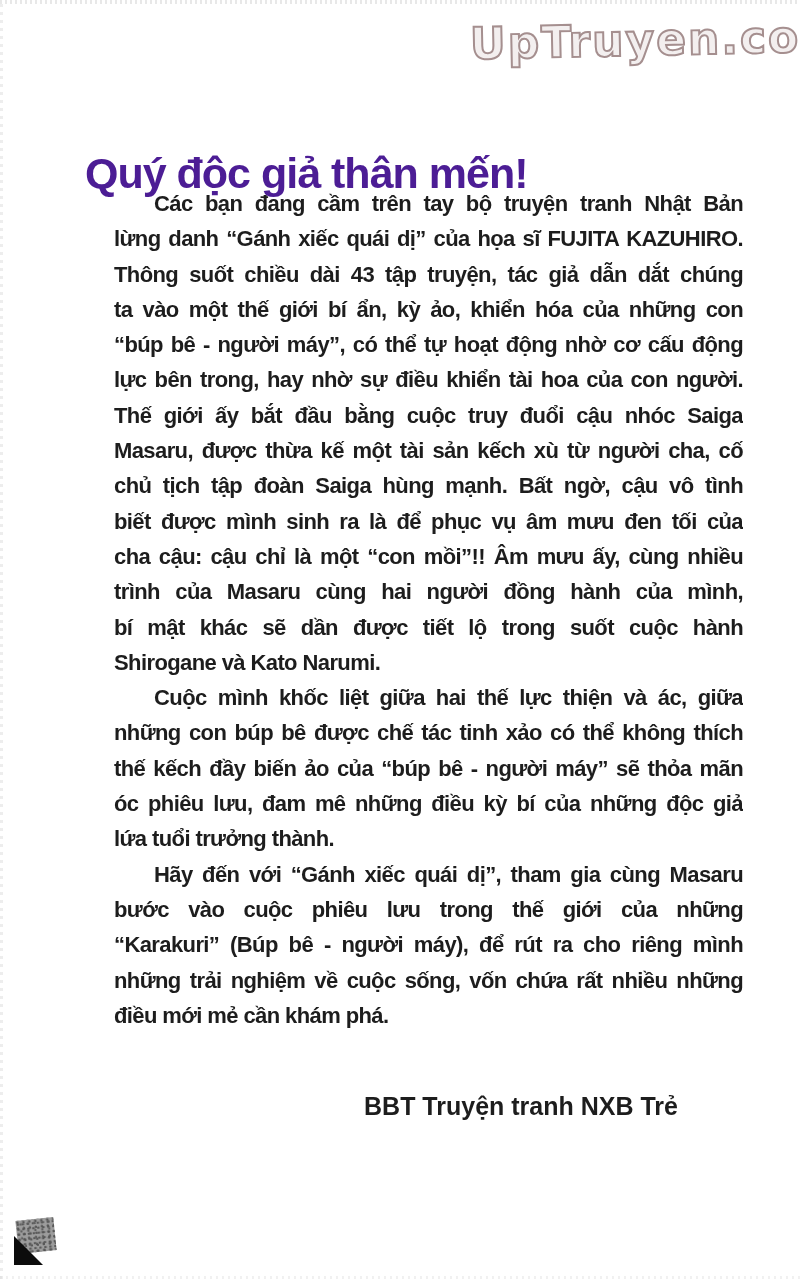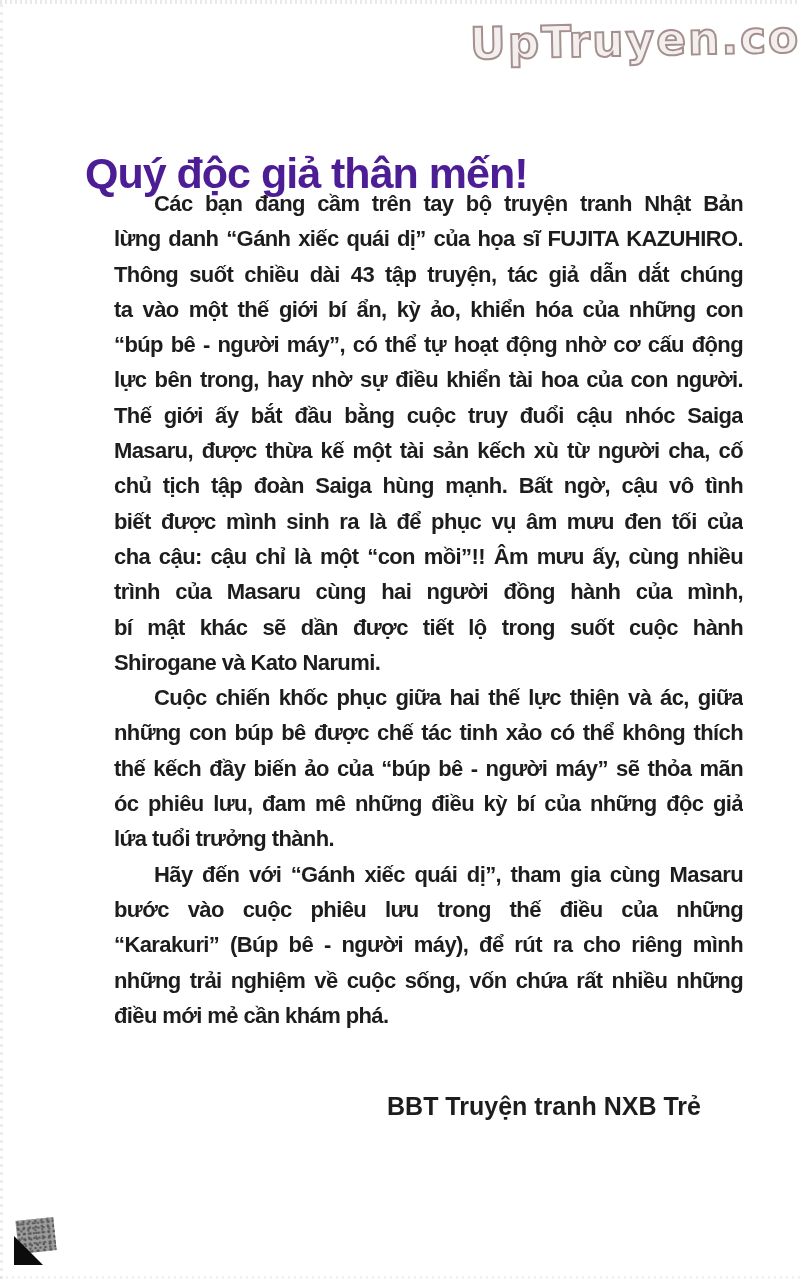--- a/index.html
+++ b/index.html
@@ -62,21 +62,21 @@
   .line {
     height:35.3px; line-height:35.3px;
     text-align:justify;
     text-align-last:justify;
     overflow:hidden;
   }
   .line.first { text-indent:40px; }
   .line.last  { text-align-last:left; }
 
   .signature {
-    position:absolute; left:96px; top:1092px; width:629px;
+    position:absolute; left:73px; top:1092px; width:629px;
     box-sizing:border-box; padding-right:24px;
     text-align:right;
     font-size:25px; font-weight:700;
     color:#1d1d1d;
     white-space:nowrap;
   }
 
   
   .corner-smudge {
     position:absolute; left:17px; top:1219px; width:38px; height:33px;
@@ -121,30 +121,30 @@
       <div class="line">Masaru, được thừa kế một tài sản kếch xù từ người cha, cố</div>
       <div class="line">chủ tịch tập đoàn Saiga hùng mạnh. Bất ngờ, cậu vô tình</div>
       <div class="line">biết được mình sinh ra là để phục vụ âm mưu đen tối của</div>
       <div class="line">cha cậu: cậu chỉ là một “con mồi”!! Âm mưu ấy, cùng nhiều</div>
       <div class="line">trình của Masaru cùng hai người đồng hành của mình,</div>
       <div class="line">bí mật khác sẽ dần được tiết lộ trong suốt cuộc hành</div>
       <div class="line last">Shirogane và Kato Narumi.</div>
     </div>
 
     <div>
-      <div class="line first">Cuộc chiến khốc phục giữa hai thế lực thiện và ác, giữa</div>
+      <div class="line first">Cuộc mình khốc liệt giữa hai thế lực thiện và ác, giữa</div>
       <div class="line">những con búp bê được chế tác tinh xảo có thể không thích</div>
       <div class="line">thế kếch đầy biến ảo của “búp bê - người máy” sẽ thỏa mãn</div>
       <div class="line">óc phiêu lưu, đam mê những điều kỳ bí của những độc giả</div>
       <div class="line last">lứa tuổi trưởng thành.</div>
     </div>
 
     <div>
       <div class="line first">Hãy đến với “Gánh xiếc quái dị”, tham gia cùng Masaru</div>
-      <div class="line">bước vào cuộc phiêu lưu trong thế điều của những</div>
+      <div class="line">bước vào cuộc phiêu lưu trong thế giới của những</div>
       <div class="line">“Karakuri” (Búp bê - người máy), để rút ra cho riêng mình</div>
       <div class="line">những trải nghiệm về cuộc sống, vốn chứa rất nhiều những</div>
       <div class="line last">điều mới mẻ cần khám phá.</div>
     </div>
 
   </div>
 
   <div class="signature">BBT Truyện tranh NXB Trẻ</div>
 
   <div class="corner-smudge"></div>

